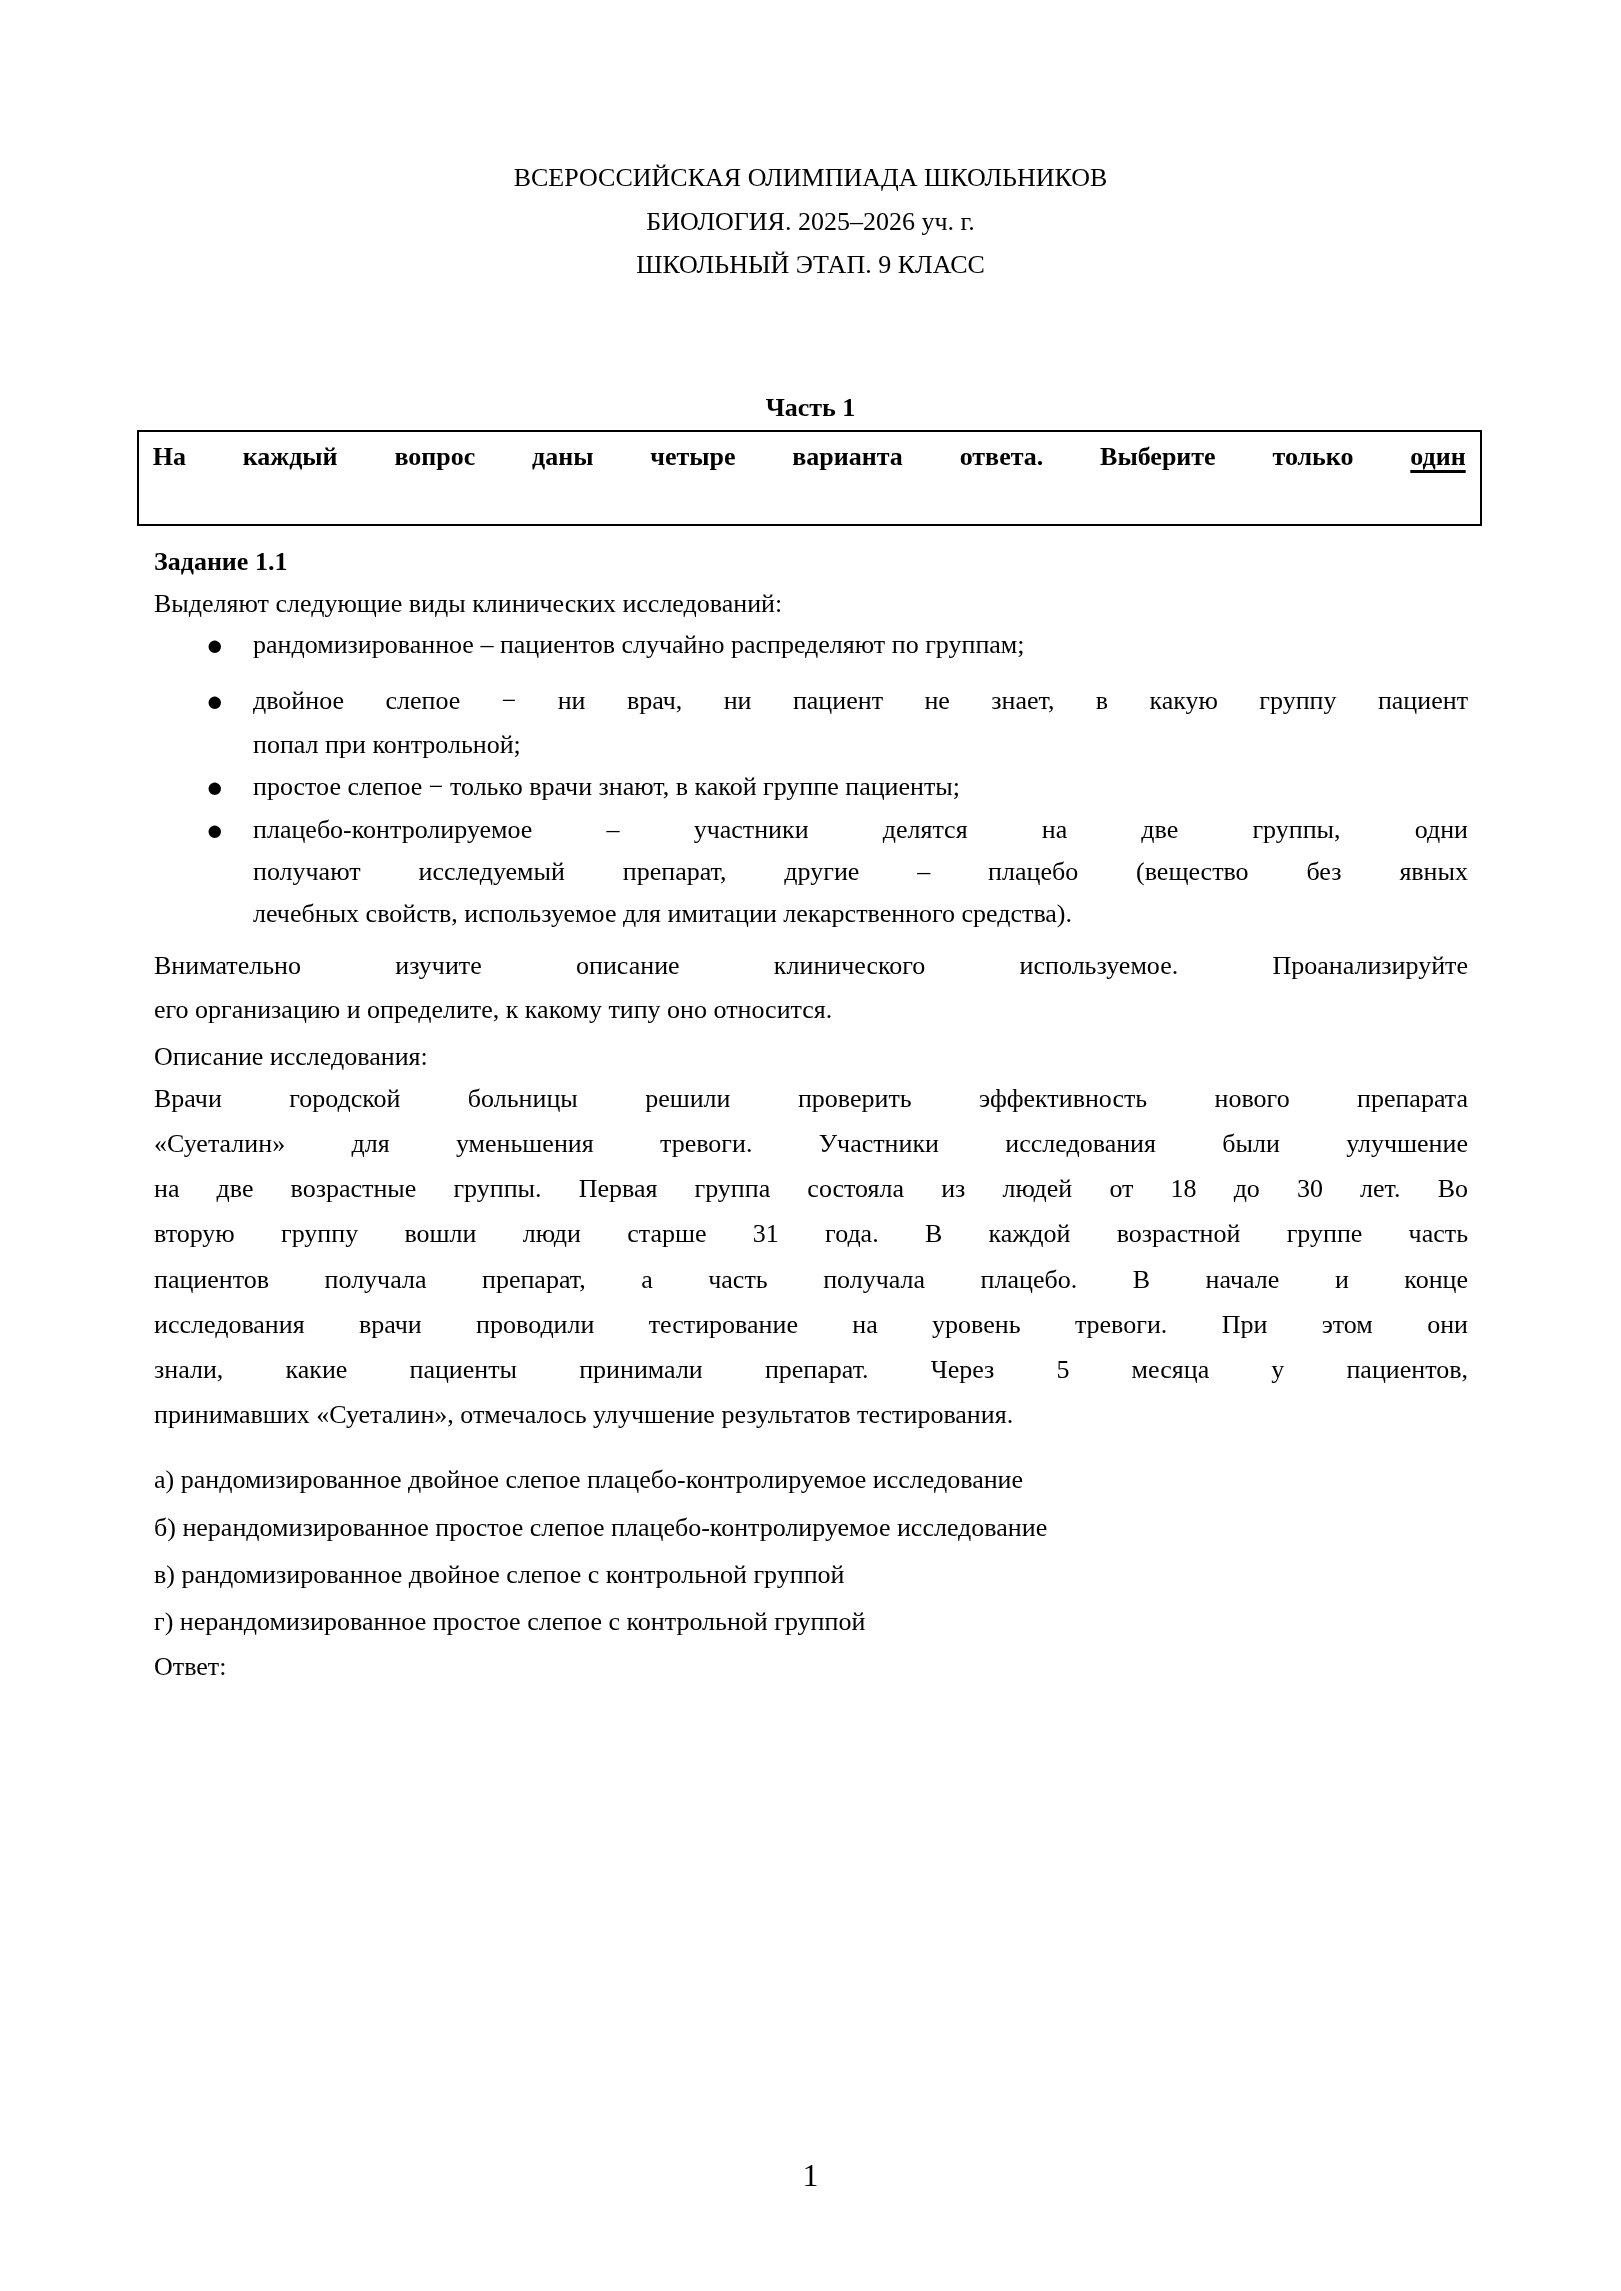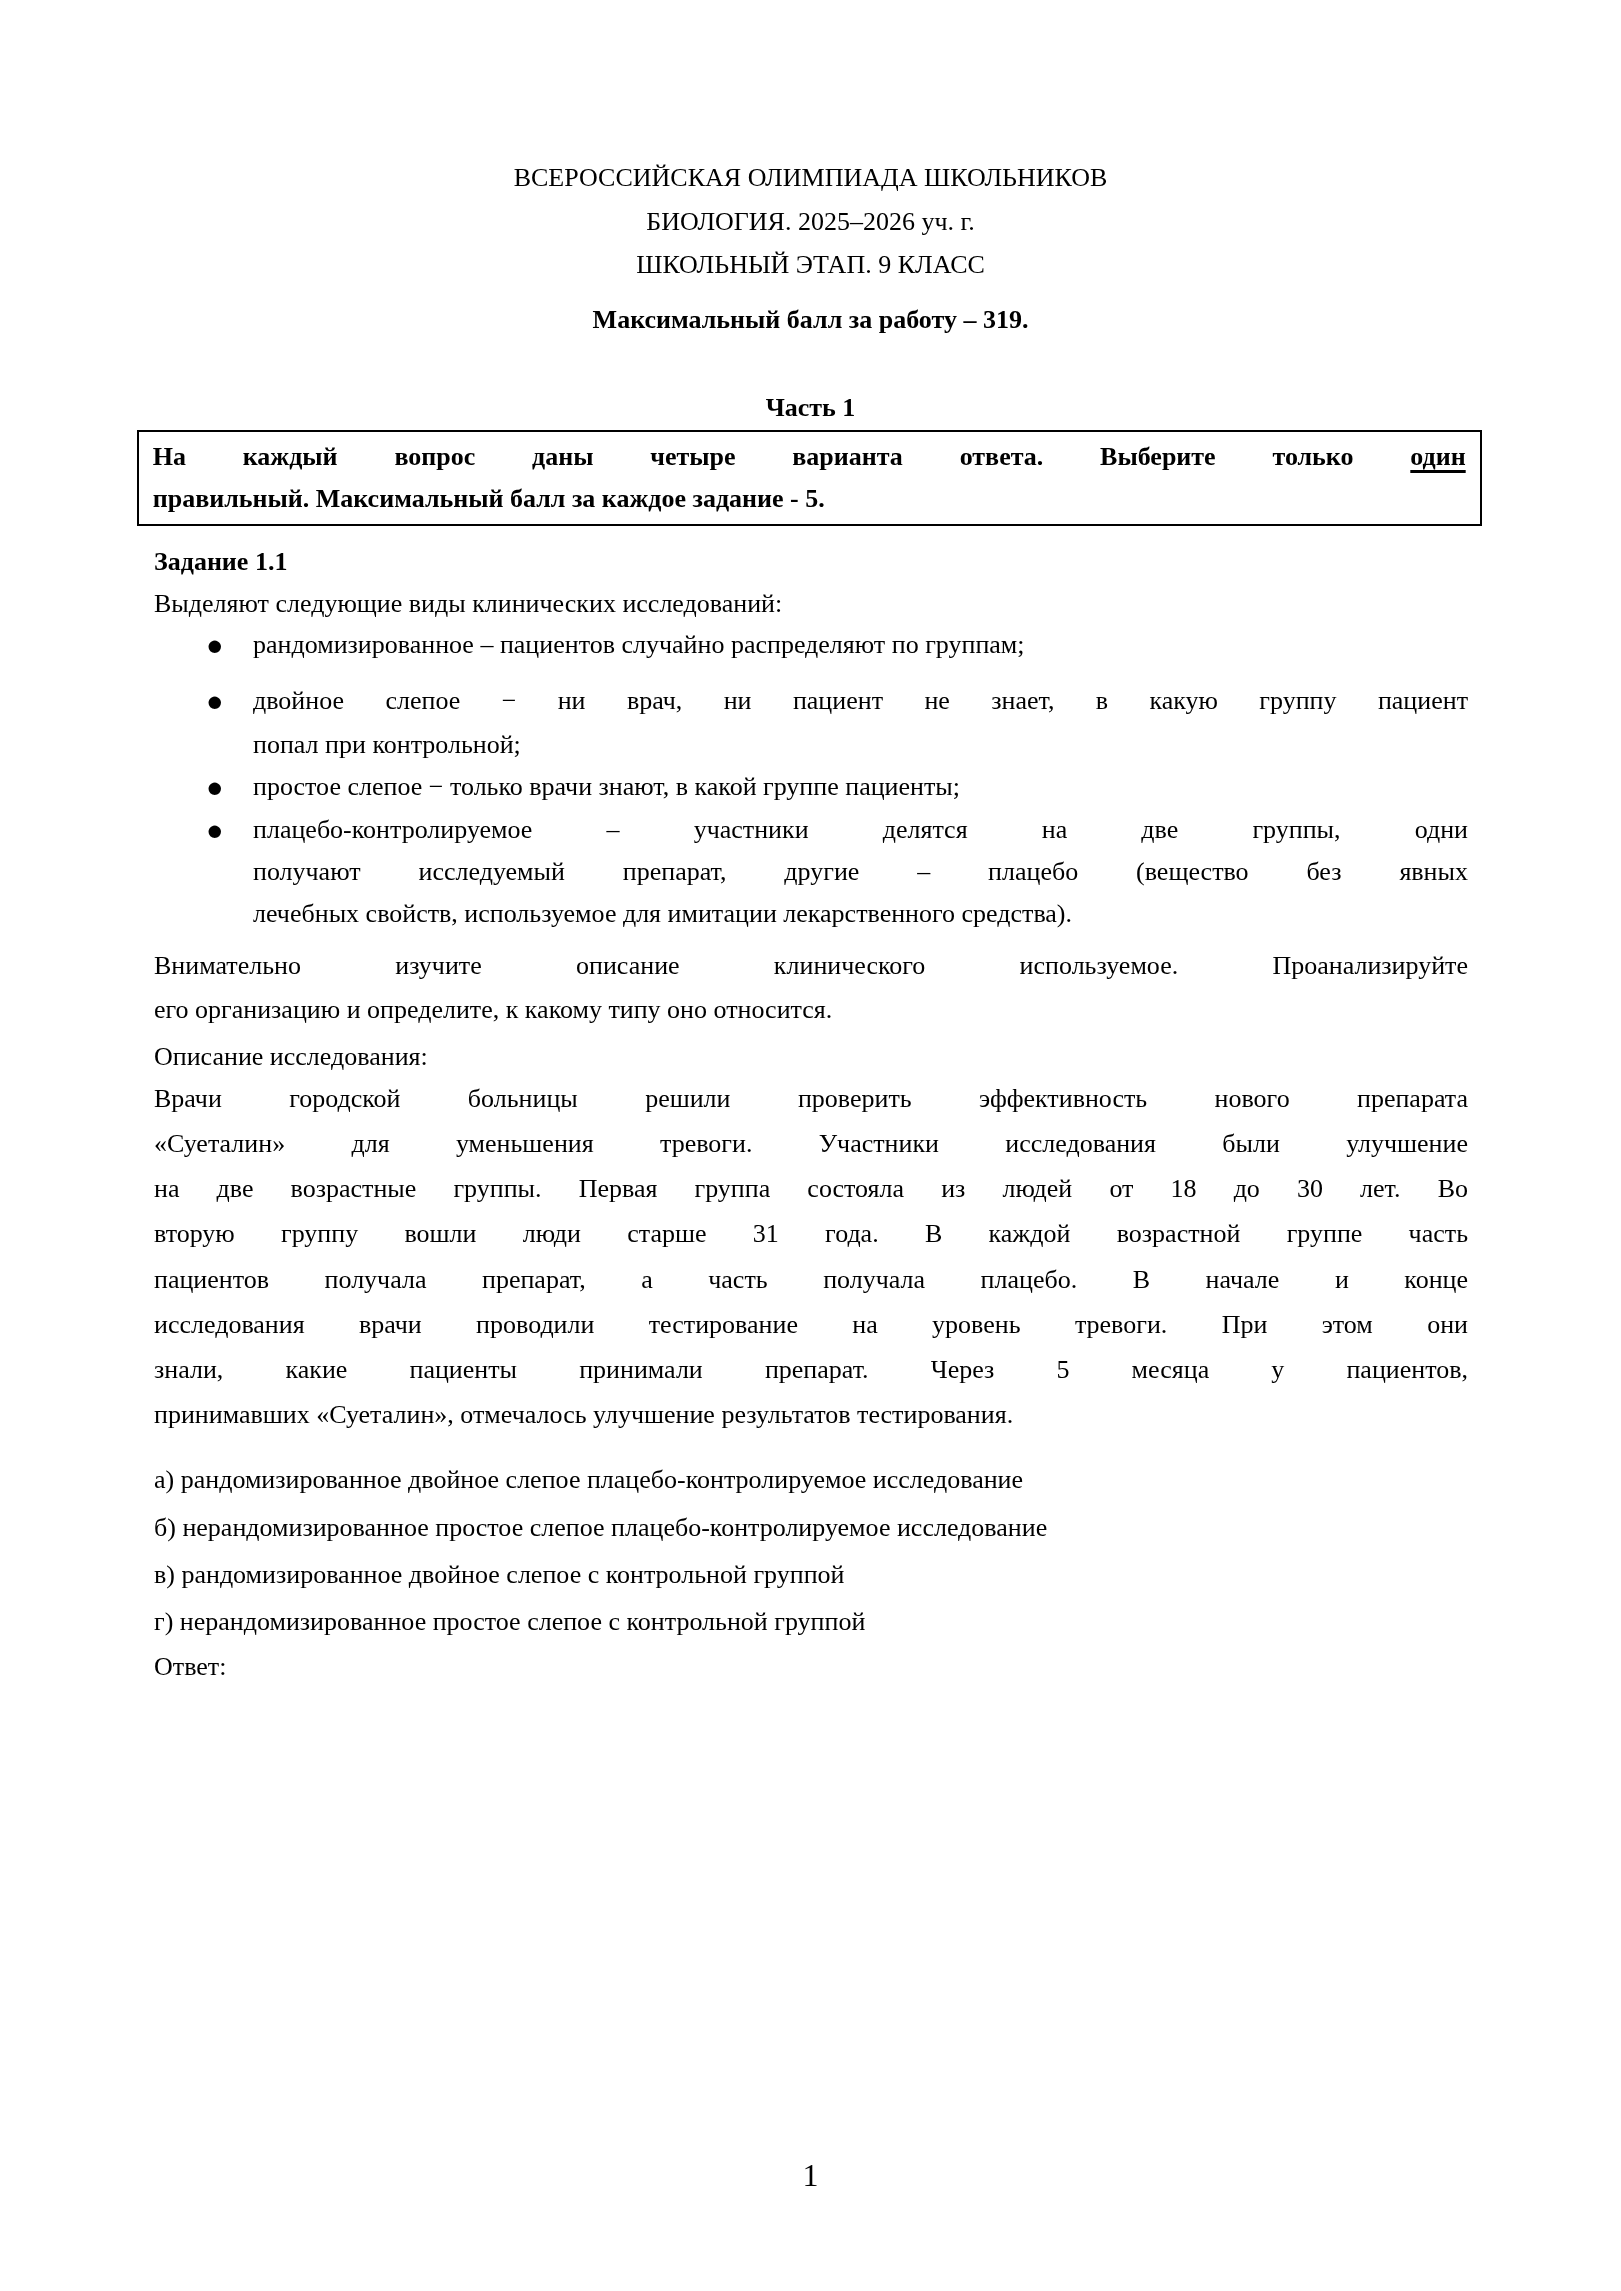--- a/index.html
+++ b/index.html
@@ -18,27 +18,25 @@
   .pagenum { position: absolute; left: 0; width: 1621px; text-align: center; font-size: 32px; line-height: 39px; }
 </style>
 </head>
 <body>
 
 <div class="page">
 
   <div class="ln center" style="top:156px;">ВСЕРОССИЙСКАЯ ОЛИМПИАДА ШКОЛЬНИКОВ</div>
   <div class="ln center" style="top:200px;">БИОЛОГИЯ. 2025–2026 уч. г.</div>
   <div class="ln center" style="top:243px;">ШКОЛЬНЫЙ ЭТАП. 9 КЛАСС</div>
-  <div class="ln center bold" style="top:298px;">Максимальный балл за работу – 319.</div>
 
   <div class="ln center bold" style="top:386px;">Часть 1</div>
 
   <div class="box">
     <div class="ln bold just" style="top:2.9px;"><span>На каждый вопрос даны четыре варианта ответа. Выберите только</span> <u>один</u></div>
-    <div class="ln bold" style="top:45px;">правильный. Максимальный балл за каждое задание - 5.</div>
   </div>
 
   <div class="ln bold" style="left:154px; top:540px;">Задание 1.1</div>
   <div class="ln" style="left:154px; top:582px;">Выделяют следующие виды клинических исследований:</div>
 
   <div>
     <span class="bullet" style="left:206px; top:623px;">●</span>
     <div class="ln" style="left:253px; top:623px;">рандомизированное – пациентов случайно распределяют по группам;</div>
 
     <span class="bullet" style="left:206px; top:679px;">●</span>

